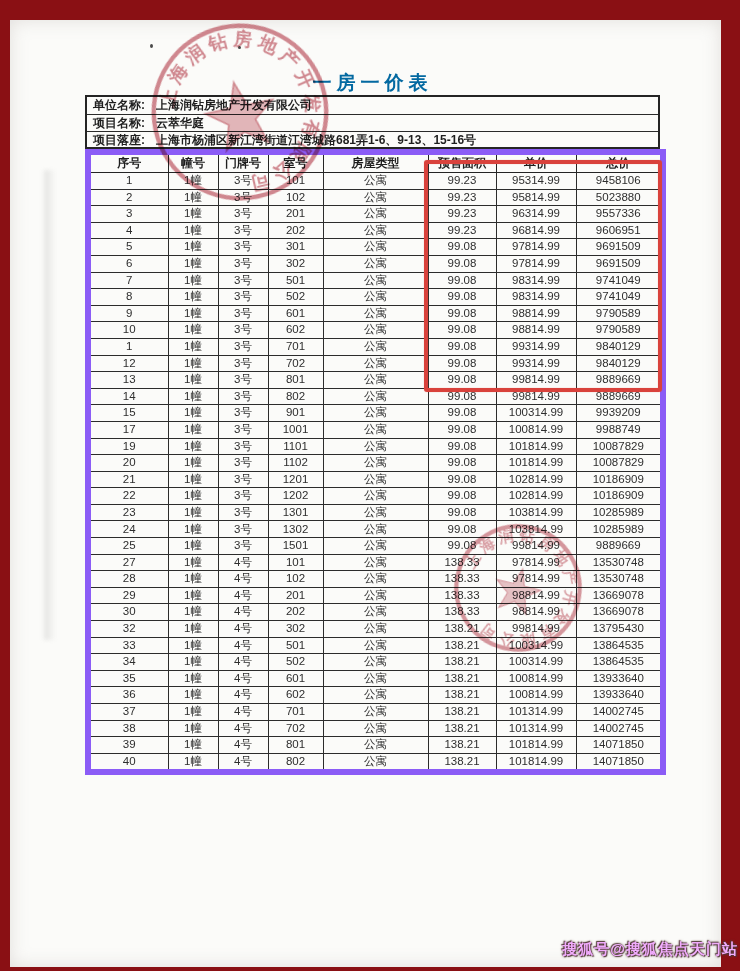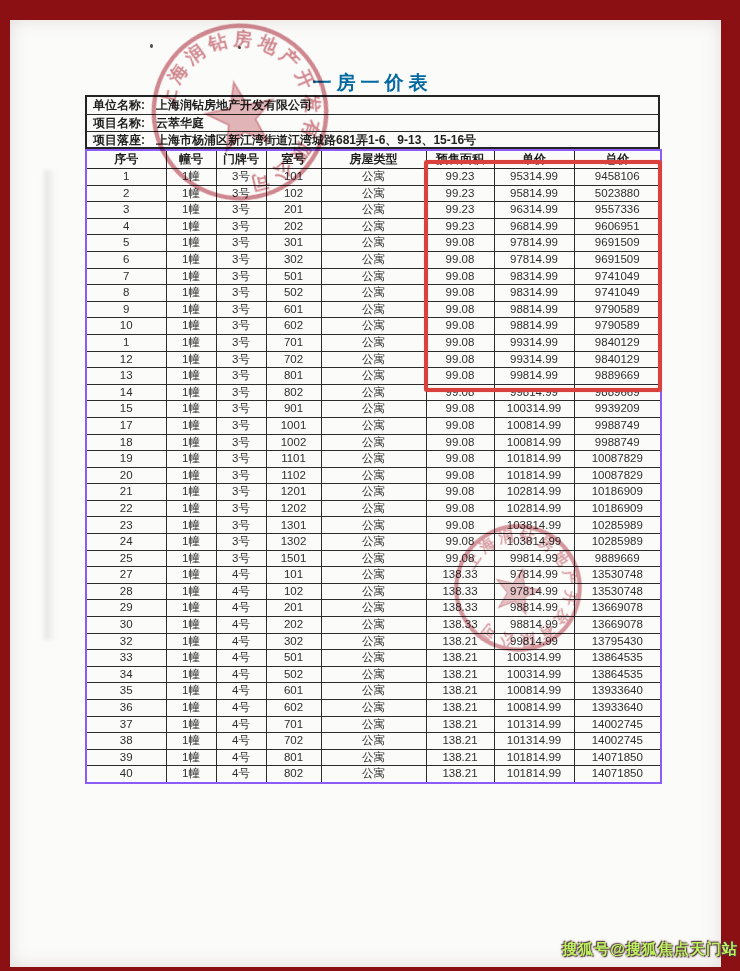--- a/index.html
+++ b/index.html
@@ -28,21 +28,21 @@
     height:16.6px;line-height:16.6px;border-bottom:1px solid #2a2a2a;
     font-size:12px;font-weight:bold;color:#1f1f1f;
     padding-left:6px;white-space:nowrap;overflow:hidden;
   }
   .info-row:last-child{border-bottom:none;}
   .info-label{margin-right:11px;}
   
   table.price-table{
     position:absolute;left:75px;top:129px;width:575px;
     border-collapse:collapse;table-layout:fixed;
-    border:2px solid #8b5cf6;background:transparent;
+    border:6px solid #8b5cf6;background:transparent;
   }
   .price-table th{
     height:17px;font-size:12px;font-weight:bold;color:#1e1e1e;
     border:1px solid #242424;padding:0;text-align:center;
   }
   .price-table td{
     height:15.6px;font-size:11.5px;color:#2e2e2e;
     border:1px solid #2c2c2c;padding:0;text-align:center;
     line-height:1;white-space:nowrap;overflow:hidden;
   }
@@ -61,21 +61,21 @@
   .speck{position:absolute;background:#4a4a4a;border-radius:50%;}
   .speck-a{left:140px;top:24px;width:3px;height:4px;}
   .speck-b{left:228px;top:26px;width:3px;height:3px;}
   .smudge{
     position:absolute;left:34px;top:150px;width:12px;height:470px;
     background:linear-gradient(to right,rgba(120,120,120,.18),rgba(120,120,120,0));
     filter:blur(2px);
   }
   .watermark{
     position:absolute;right:2px;top:940px;z-index:10;
-    font-size:15px;font-weight:bold;color:#bef264;letter-spacing:1px;
+    font-size:15px;font-weight:bold;color:#f0abfc;letter-spacing:1px;
     text-shadow:1px 1px 1px #4d3434,-1px -1px 1px #4d3434,0 0 3px #6b4a4a;
     white-space:nowrap;
   }
 </style>
 </head>
 <body>
 
 <div class="page">
 
   <div class="smudge"></div>
@@ -268,30 +268,20 @@
           <td>17</td>
           <td>1幢</td>
           <td>3号</td>
           <td>1001</td>
           <td>公寓</td>
           <td>99.08</td>
           <td>100814.99</td>
           <td>9988749</td>
         </tr>
         <tr>
-          <td>18</td>
-          <td>1幢</td>
-          <td>3号</td>
-          <td>1002</td>
-          <td>公寓</td>
-          <td>99.08</td>
-          <td>100814.99</td>
-          <td>9988749</td>
-        </tr>
-        <tr>
           <td>19</td>
           <td>1幢</td>
           <td>3号</td>
           <td>1101</td>
           <td>公寓</td>
           <td>99.08</td>
           <td>101814.99</td>
           <td>10087829</td>
         </tr>
         <tr>

